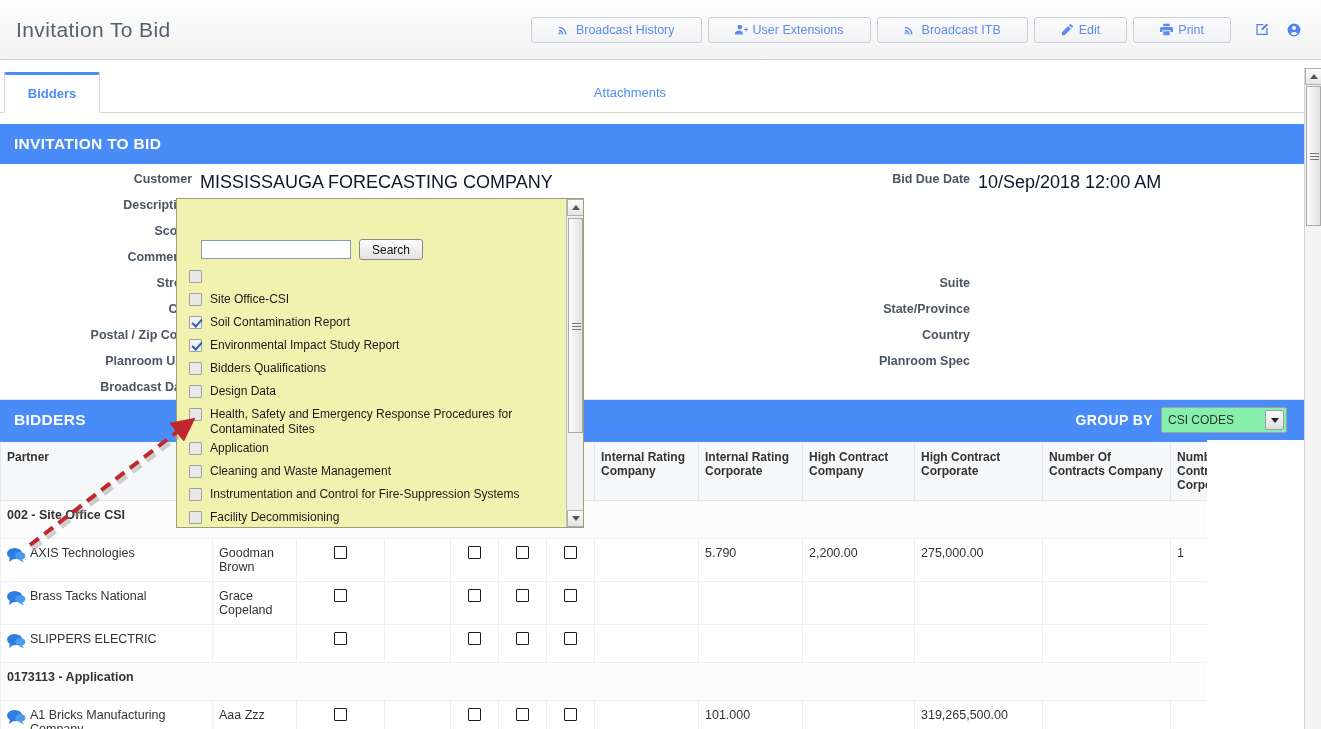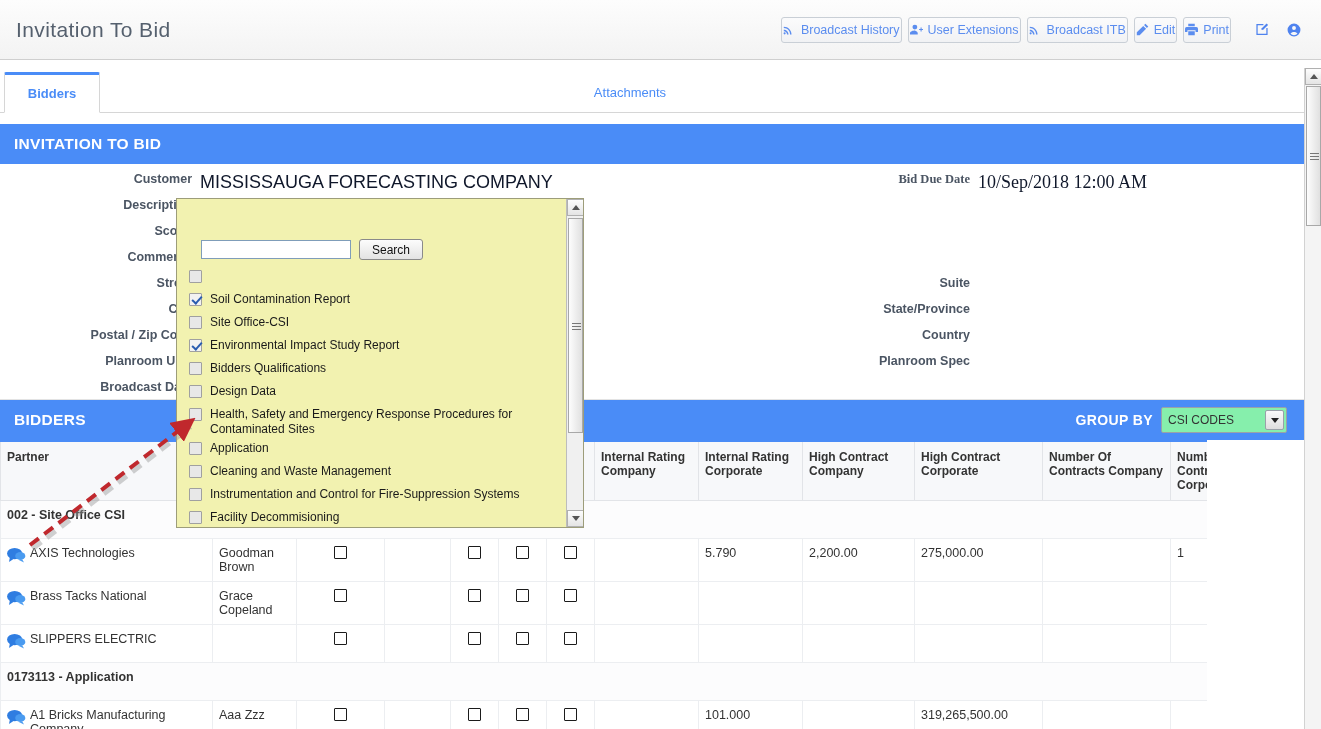--- a/index.html
+++ b/index.html
@@ -22,21 +22,21 @@
   .page-title {
     margin-left: 16px; font-size: 21px; color: #55606e; letter-spacing: .4px;
     font-weight: 400; white-space: nowrap;
   }
   .topbar-actions {
     margin-left: auto; display: flex; align-items: center; gap: 6px;
     padding-right: 14px;
   }
   .btn {
     display: inline-flex; align-items: center; gap: 5px;
-    height: 26px; padding: 0 1px;
+    height: 26px; padding: 0 26px;
     background: linear-gradient(to bottom,#fbfbfc 0%, #f1f2f4 100%);
     border: 1px solid #c9cfd6; border-radius: 3px;
     color: #5b8def; font-size: 12.5px; white-space: nowrap; cursor: pointer;
   }
   .btn .ic { display:inline-block; width: 13px; height: 13px; fill: #5b8def; }
   .icon-btn {
     width: 26px; height: 26px; display: inline-flex; align-items:center;
     justify-content:center; cursor: pointer; background: transparent; border: none;
   }
   .icon-btn svg { fill: #4f83ef; }
@@ -292,21 +292,21 @@
     <div class="frow col-l" style="left:0;  top:164px;">
       <div class="flabel">Postal / Zip Code</div>
     </div>
     <div class="frow col-l" style="left:0;  top:190px;">
       <div class="flabel">Planroom URL</div>
     </div>
     <div class="frow col-l" style="left:0;  top:216px;">
       <div class="flabel">Broadcast Date</div>
     </div>
 
-    <div class="frow col-r" style="left:840px; top:8px;font-family:Liberation Serif, serif;">
+    <div class="frow col-r" style="left:840px; top:8px;">
       <div class="flabel">Bid Due Date</div>
       <div class="fvalue">10/Sep/2018 12:00 AM</div>
     </div>
     <div class="frow col-r" style="left:840px; top:112px;">
       <div class="flabel">Suite</div>
     </div>
     <div class="frow col-r" style="left:840px; top:138px;">
       <div class="flabel">State/Province</div>
     </div>
     <div class="frow col-r" style="left:840px; top:164px;">
@@ -481,26 +481,26 @@
     <div class="ms-search">
       <input class="ms-input" type="text" placeholder="" style="">
       <button class="ms-search-btn">Search</button>
     </div>
     <div class="ms-list" id="ms-list">
         <div class="ms-item">
           <span class="cbx"></span>
           <span class="lbl"></span>
         </div>
         <div class="ms-item">
+          <span class="cbx"></span>
+          <span class="lbl">Site Office-CSI</span>
+        </div>
+        <div class="ms-item">
           <span class="cbx checked"></span>
           <span class="lbl">Soil Contamination Report</span>
-        </div>
-        <div class="ms-item">
-          <span class="cbx"></span>
-          <span class="lbl">Site Office-CSI</span>
         </div>
         <div class="ms-item">
           <span class="cbx checked"></span>
           <span class="lbl">Environmental Impact Study Report</span>
         </div>
         <div class="ms-item">
           <span class="cbx"></span>
           <span class="lbl">Bidders Qualifications</span>
         </div>
         <div class="ms-item">

